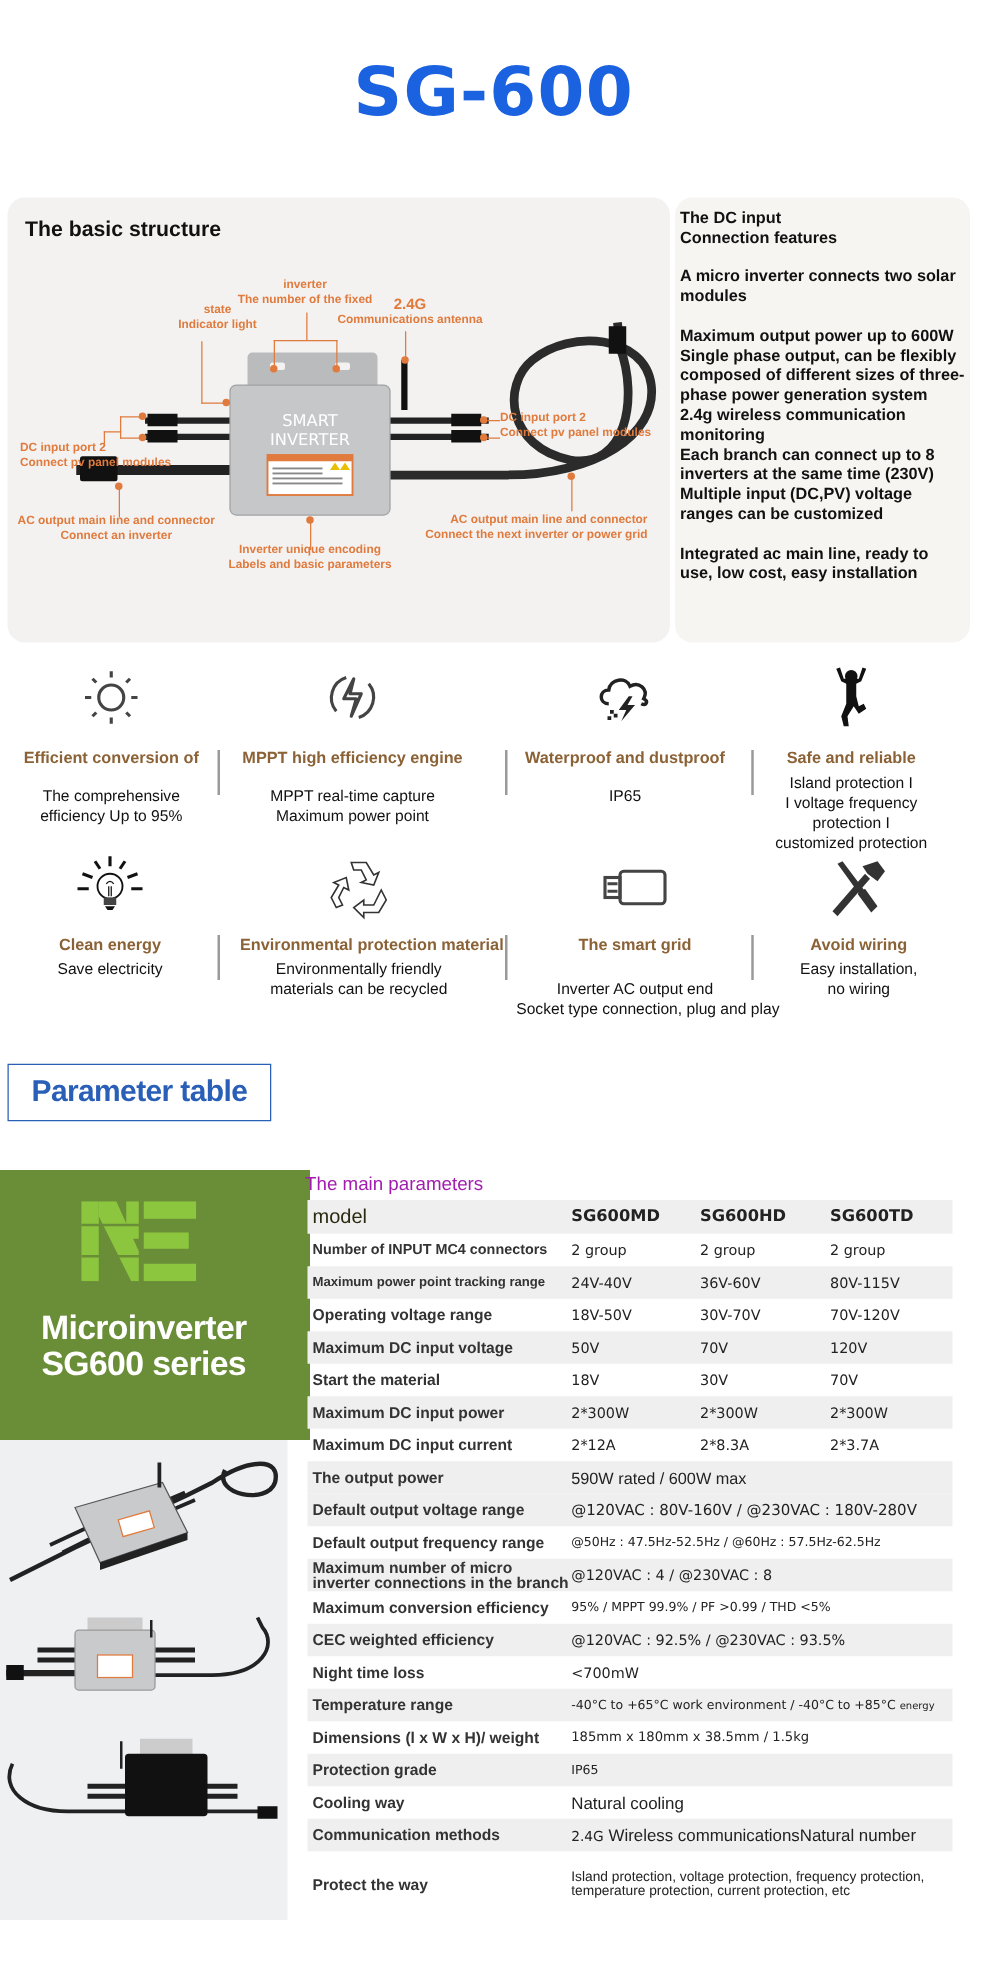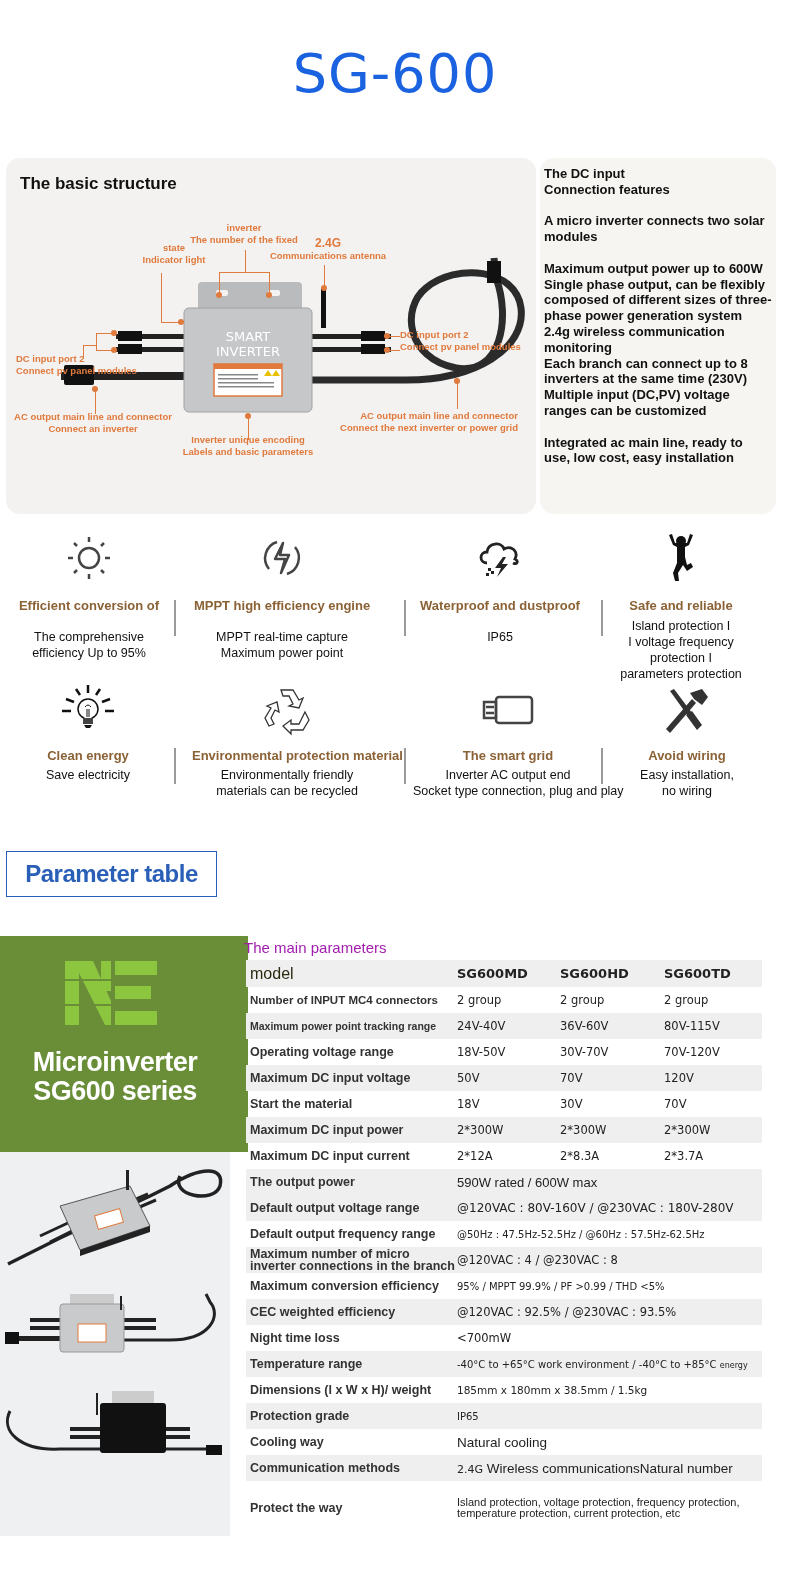--- a/index.html
+++ b/index.html
@@ -1,20 +1,20 @@
 <!DOCTYPE html>
 <html><head>
 <meta charset="utf-8">
 <style>
   * { box-sizing: border-box; margin: 0; padding: 0; }
   html, body { width: 790px; height: 1582px; background: #ffffff; overflow: hidden; }
   body { font-family: "Liberation Sans", sans-serif; color: #1a1a1a; position: relative; }
 
   .title { position: absolute; left: 0; top: 42px; width: 790px; text-align: center;
-    font-family: "DejaVu Sans", sans-serif; font-weight: normal; font-size: 54px; color: #1a62e0; letter-spacing: 1px; }
+    font-family: "DejaVu Sans", sans-serif; font-weight: bold; font-size: 54px; color: #1a62e0; letter-spacing: 1px; }
 
   
   .structure { position: absolute; left: 6px; top: 158px; width: 530px; height: 356px;
     background: #f3f2f1; border-radius: 14px; }
   .structure h2 { position: absolute; left: 14px; top: 16px; font-size: 17px; font-weight: bold; color: #111; }
   .lbl { position: absolute; font-size: 9.5px; font-weight: bold; color: #e07a3d; line-height: 11.5px; white-space: nowrap; }
   .lbl.c { text-align: center; }
   .lbl.r { text-align: right; }
   .lbl .big { font-size: 12px; }
   .lead { position: absolute; background: #e07a3d; }
@@ -249,21 +249,21 @@
         <svg width="36" height="50" viewBox="0 0 36 50" fill="#111">
           <circle cx="18" cy="8" r="5"></circle>
           <path d="M6 2 L10 12 L14 14 L14 30 L10 40 L12 48 L16 48 L15 40 L20 32 L24 38 L30 34 L28 30 L24 32 L22 24 L22 14 L26 12 L30 2 L27 1 L24 10 L12 10 L9 1 Z"></path>
         </svg>
       </div>
     <div class="head" style="margin-top:12px;">Safe and reliable</div>
     <div class="desc" style="margin-top:5px;">
         <div>Island protection I</div>
         <div>I voltage frequency</div>
         <div>protection I</div>
-        <div>parameters protection</div>
+        <div>customized protection</div>
       </div>
   </div>
   <div class="vsep" style="left:174px;top:78px;height:36px;"></div>
   <div class="vsep" style="left:404px;top:78px;height:36px;"></div>
   <div class="vsep" style="left:601px;top:78px;height:36px;"></div>
 
   <div class="feat" style="left:-7px;top:160px;">
     <div class="ic">
         <svg width="60" height="54" viewBox="0 0 60 54" stroke="#111" stroke-width="2.5" fill="none">
           <circle cx="30" cy="26" r="10" stroke-width="1.5"></circle>
@@ -301,21 +301,21 @@
   <div class="feat" style="left:413px;top:160px;">
     <div class="ic">
         <svg width="56" height="34" viewBox="0 0 56 34" stroke="#444" stroke-width="2.5" fill="none">
           <rect x="16" y="4" width="36" height="26" rx="3"></rect>
           <rect x="4" y="9" width="12" height="16"></rect>
           <line x1="6" y1="14" x2="14" y2="14"></line>
           <line x1="6" y1="20" x2="14" y2="20"></line>
         </svg>
       </div>
     <div class="head" style="margin-top:10px;">The smart grid</div>
-    <div class="desc" style="margin-top:4px;">
+    <div class="desc" style="margin-top:20px;">
         <div>Inverter AC output end</div>
         <div>Socket type connection, plug and play</div>
       </div>
   </div>
   <div class="feat" style="left:592px;top:160px;">
     <div class="ic">
         <svg width="50" height="50" viewBox="0 0 50 50" fill="#333">
           <path d="M8 6 L12 4 L30 28 L26 31 Z"></path>
           <path d="M24 30 L30 26 L40 40 L35 45 Z"></path>
           <path d="M4 44 L30 14 L34 18 L8 48 Z"></path>

